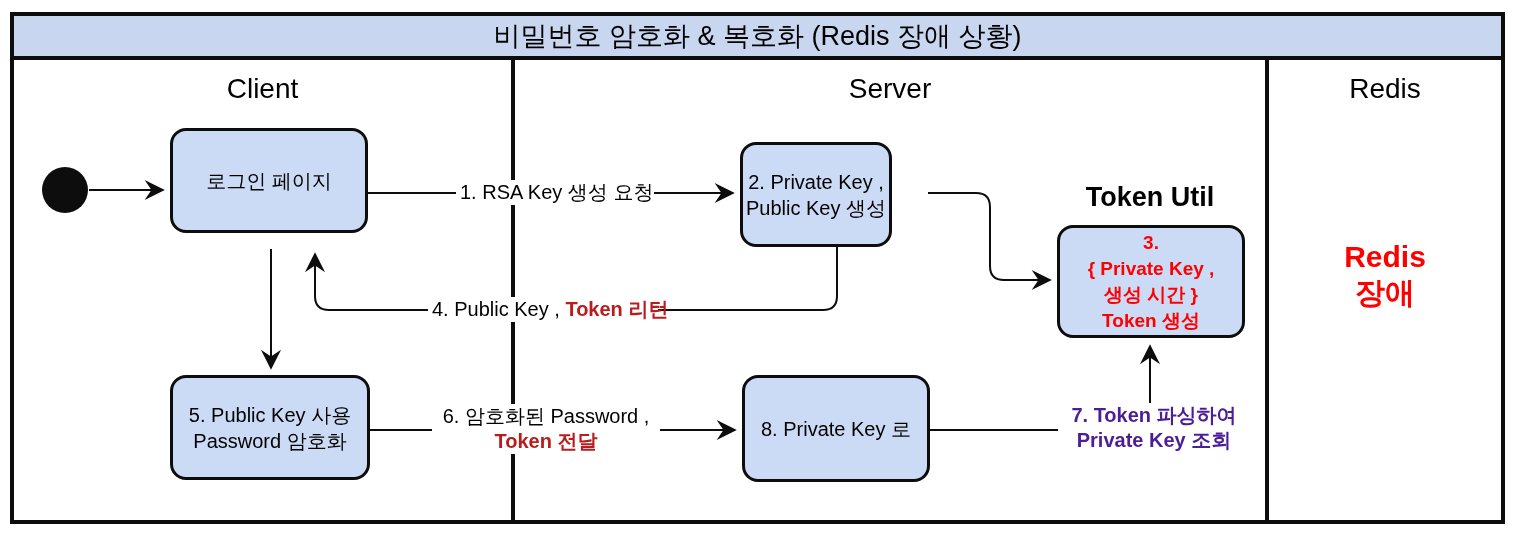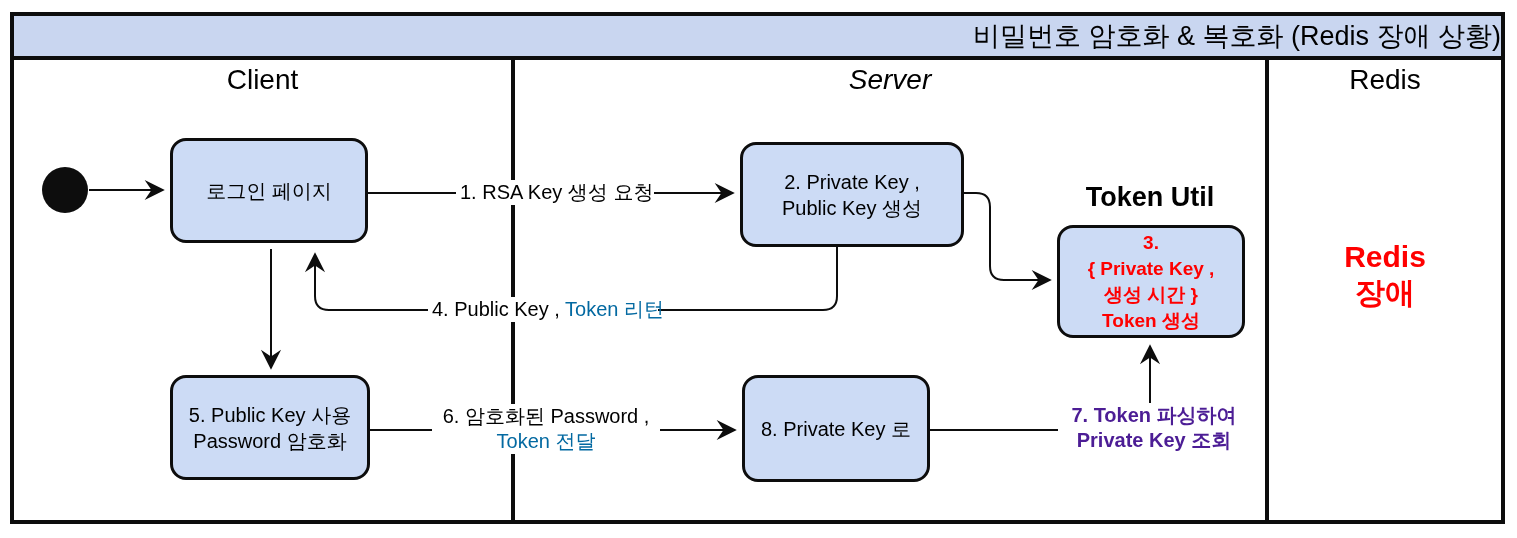--- a/index.html
+++ b/index.html
@@ -19,66 +19,66 @@
     box-sizing: border-box;
     background: #ffffff;
     z-index: 0;
   }
   .titlebar {
     position: absolute;
     left: 14px; top: 16px;
     width: 1487px; height: 40px;
     background: #c9d6f0;
     border-bottom: 4px solid #0d0d0d;
-    display: flex; align-items: center; justify-content: flex-end;
+    display: flex; align-items: center; justify-content: center;
     font-size: 27px;
     color: #000000;
     z-index: 1;
   }
   .divider {
     position: absolute;
     top: 60px;
     width: 4px;
     height: 460px;
     background: #0d0d0d;
     z-index: 1;
   }
   #divider-client-server { left: 511px; }
   #divider-server-redis  { left: 1265px; }
   .lane-header {
     position: absolute;
-    top: 63px;
+    top: 72px;
     height: 34px;
     display: flex; align-items: center; justify-content: center;
     font-size: 28px;
     color: #000000;
     z-index: 2;
   }
   #lane-client { left: 14px;   width: 497px; }
-  #lane-server { left: 515px;  width: 750px; font-style: italic; }
+  #lane-server { left: 515px;  width: 750px; }
   #lane-redis  { left: 1269px; width: 232px; }
 
   svg.wires { position: absolute; left: 0; top: 0; z-index: 2; }
 
   .node {
     position: absolute;
     box-sizing: border-box;
     background: #ccdbf5;
     border: 3px solid #0d0d0d;
     border-radius: 16px;
     display: flex; flex-direction: column;
     align-items: center; justify-content: center;
     text-align: center;
     font-size: 20px;
     line-height: 26px;
     color: #000000;
     z-index: 3;
   }
-  #node-login    { left: 170px; top: 138px; width: 198px; height: 105px; }
-  #node-keygen   { left: 740px; top: 142px; width: 224px; height: 105px; }
+  #node-login    { left: 170px; top: 128px; width: 198px; height: 105px; }
+  #node-keygen   { left: 740px; top: 142px; width: 152px; height: 105px; }
   #node-token    { left: 1057px; top: 225px; width: 188px; height: 113px;
                    font-weight: bold; color: #ff0000; font-size: 19px; line-height: 26px; }
   #node-encrypt  { left: 170px; top: 375px; width: 200px; height: 105px; }
   #node-decrypt  { left: 742px; top: 375px; width: 188px; height: 107px; }
 
   .heading {
     position: absolute;
     display: flex; align-items: center; justify-content: center;
     text-align: center;
     z-index: 3;
@@ -101,21 +101,21 @@
     line-height: 25px;
     color: #000000;
     z-index: 4;
     white-space: nowrap;
     padding: 0 4px;
   }
   #edge-label-1 { left: 456px;  top: 180px; width: 190px; }
   #edge-label-4 { left: 428px;  top: 297px; width: 222px; }
   #edge-label-6 { left: 432px;  top: 404px; width: 220px; }
   #edge-label-7 { left: 1058px; top: 403px; width: 184px; }
-  .red-bold { color: #0369a1; font-weight: normal; }
+  .red-bold { color: #b91c1c; font-weight: bold; }
   #edge-label-7 div { color: #4c1d95; font-weight: bold; }
 </style>
 </head>
 <body>
 
 <div id="canvas">
 
   <div class="frame"></div>
 
   <div class="titlebar">

